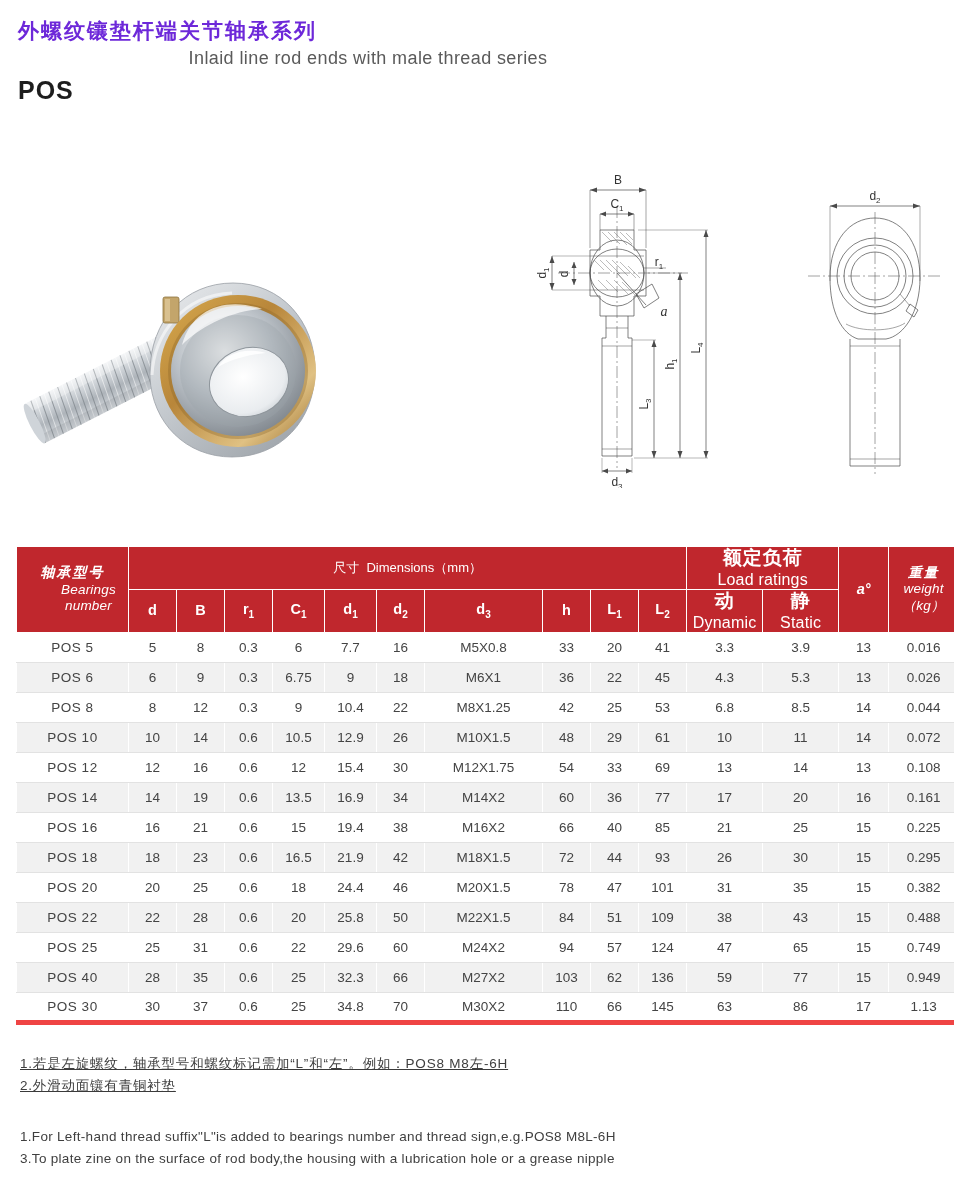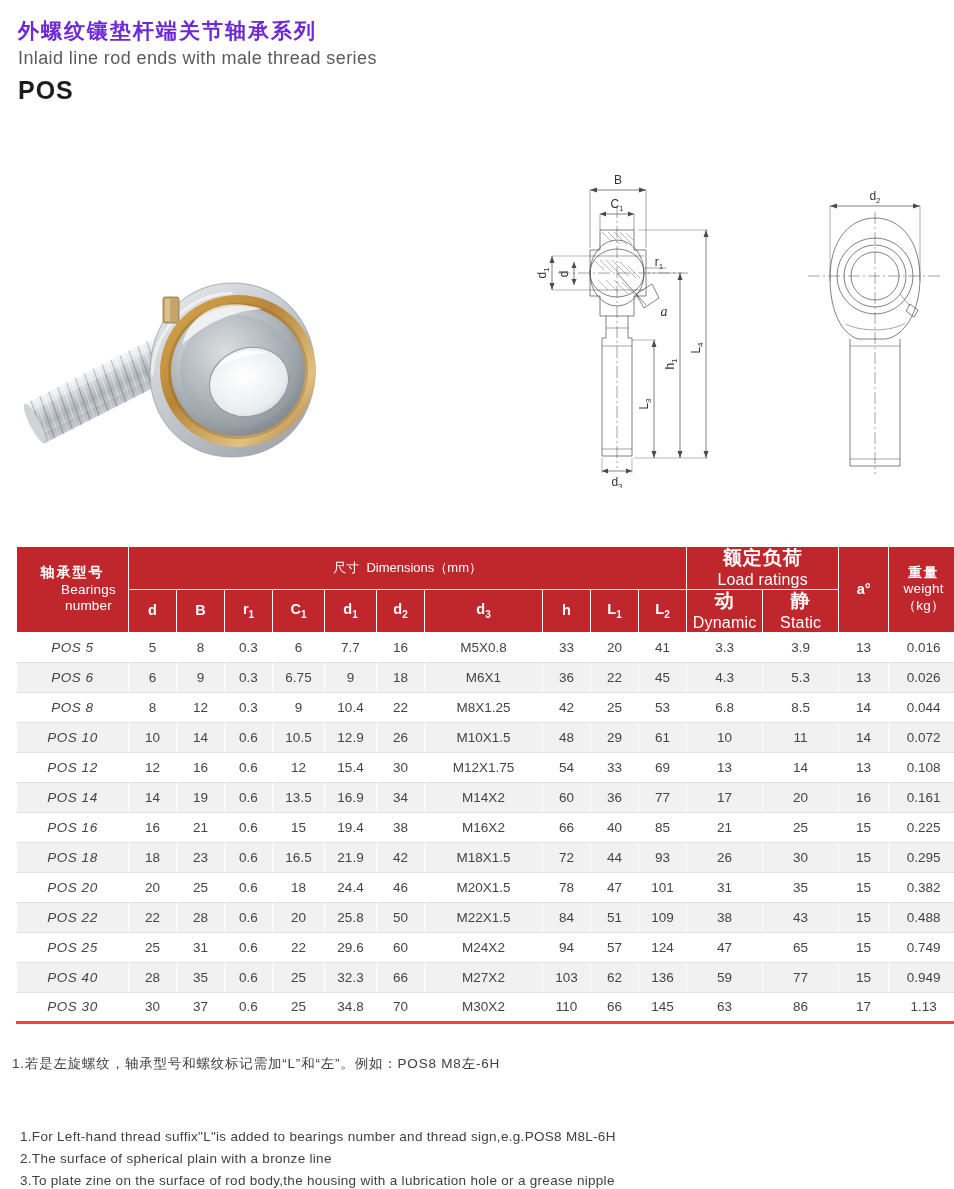--- a/index.html
+++ b/index.html
@@ -17,21 +17,21 @@
   }
 
   
   #header { position: absolute; left: 18px; top: 18px; width: 700px; }
   #title-cn {
     font-size: 21px; font-weight: bold; color: #6d28d9;
     letter-spacing: 2px; line-height: 1.25; white-space: nowrap;
   }
   #title-en {
     font-size: 18px; color: #5a5a5a; line-height: 1.35;
-    letter-spacing: 0.4px; margin-top: 2px; white-space: nowrap;
+    letter-spacing: 0.4px; margin-top: 2px; white-space: nowrap; text-align: center;
   }
   #series-code {
     font-size: 25px; font-weight: bold; color: #1d1d1d;
     letter-spacing: 1px; margin-top: 5px;
   }
 
   
   #photo-area { position: absolute; left: 0px; top: 225px; width: 320px; height: 240px; }
   #photo-svg { display: block; }
 
@@ -56,46 +56,46 @@
   table.spec thead th {
     background: #c0272d;
     color: #ffffff;
     font-weight: normal;
     border: 1px solid #ffffff;
     line-height: 1.2;
     font-size: 13px;
   }
   thead th.grp { font-size: 14px; height: 42px; }
   thead th.sub { height: 42px; font-size: 14px; font-weight: bold; }
-  thead th.tall { height: 84px; }
+  thead th.tall { height: 84px; font-style: italic; }
   th .cn { display: block; font-size: 19px; font-weight: bold; letter-spacing: 1px; }
   th .en { display: block; font-size: 16px; letter-spacing: 0.2px; }
   th .sym { font-size: 14.5px; font-weight: bold; }
   th .sym sub { font-size: 10px; font-weight: bold; }
   th.bn .cn { font-size: 14px; letter-spacing: 2px; margin-bottom: 1px; }
   th.bn .en { font-size: 13.5px; line-height: 1.25; margin-left: 32px; }
   th.wt .cn { font-size: 13.5px; letter-spacing: 2px; }
   th.wt .en { font-size: 13.5px; line-height: 1.25; }
 
   
   table.spec tbody td {
     height: 30px;
     color: #444444;
     border-left: 1px solid #ffffff;
     border-right: 1px solid #ffffff;
     border-bottom: 1px solid #e2e2e2;
     font-size: 13.5px;
   }
   tbody tr.even td { background: #ffffff; }
   tbody tr.odd  td { background: #f1f1f1; }
-  tbody td.model { color: #3d3d3d; letter-spacing: 0.5px; font-style: italic; }
-  tbody tr:last-child td { border-bottom: 3px solid #ef4444; }
-
-  
-  #notes-cn { position: absolute; left: 12px; top: 1053px; width: 900px; }
+  tbody td.model { color: #3d3d3d; letter-spacing: 0.5px; }
+  tbody tr:last-child td { border-bottom: 5px solid #ef4444; }
+
+  
+  #notes-cn { position: absolute; left: 20px; top: 1053px; width: 900px; text-decoration: underline; }
   #notes-en { position: absolute; left: 20px; top: 1126px; width: 910px; }
   .note-line {
     font-size: 13.5px; color: #3f3f3f; line-height: 22px;
     letter-spacing: 0.3px; white-space: nowrap;
   }
   #notes-cn .note-line { letter-spacing: 0.8px; }
 
   
   .dimtext { font-family: "Liberation Sans", sans-serif; font-size: 12px; fill: #333; }
   .dimtext-i { font-family: "Liberation Serif", serif; font-style: italic; font-size: 14px; fill: #333; }
@@ -626,18 +626,18 @@
           <td>86</td>
           <td>17</td>
           <td>1.13</td>
         </tr>
       </tbody>
   </table>
 </div>
 
 <div id="notes-cn">
     <div class="note-line">1.若是左旋螺纹，轴承型号和螺纹标记需加“L”和“左”。例如：POS8 M8左-6H</div>
+    <div class="note-line">2.外滑动面镶有青铜衬垫</div>
   </div>
 <div id="notes-en">
     <div class="note-line">1.For Left-hand thread suffix"L"is added to bearings number and thread sign,e.g.POS8  M8L-6H</div>
-    <div class="note-line">2.The surface of spherical plain with a bronze line</div>
     <div class="note-line">3.To plate zine on the surface of rod body,the housing with a lubrication hole or a grease nipple</div>
   </div>
 
 </body></html>

